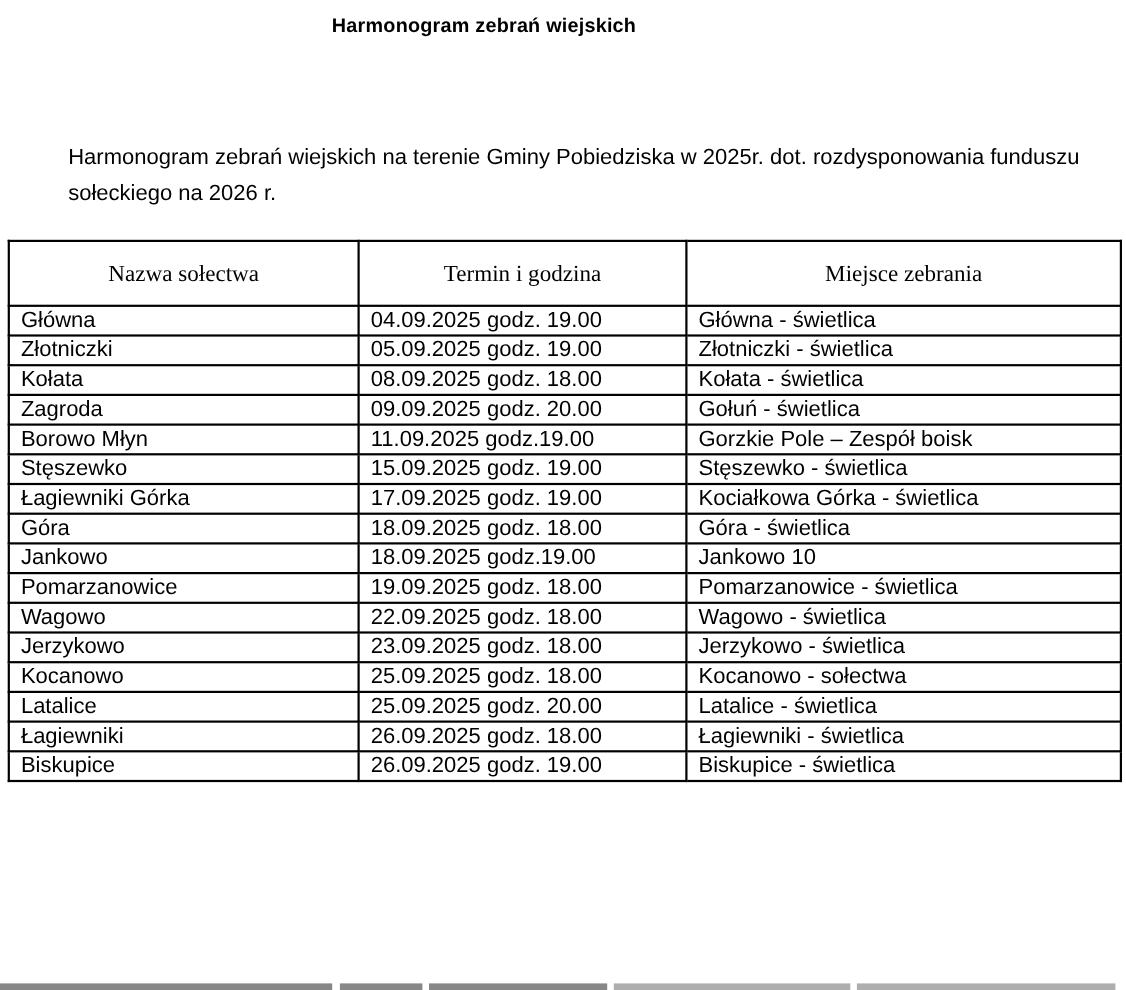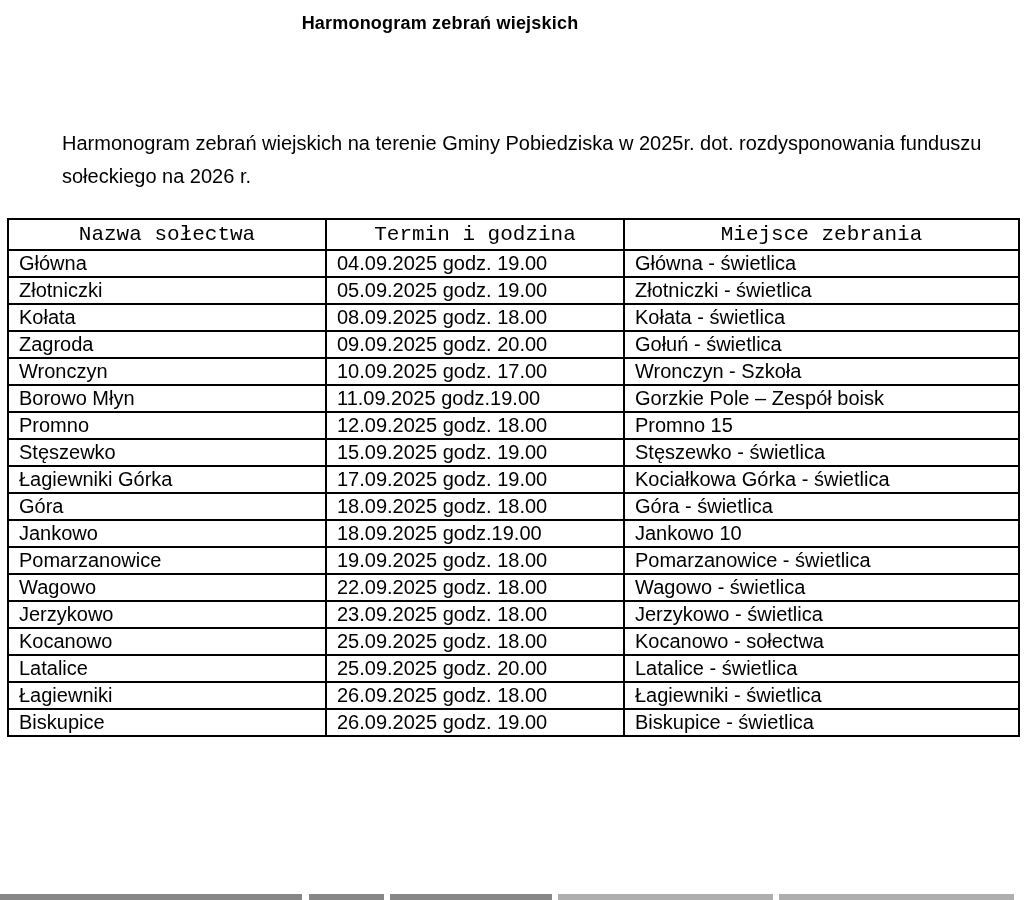--- a/index.html
+++ b/index.html
@@ -34,25 +34,25 @@
     width: 1011px;
     border-collapse: collapse;
     table-layout: fixed;
   }
   table.schedule th, table.schedule td {
     border: 2px solid #000000;
     overflow: hidden;
     white-space: nowrap;
   }
   table.schedule th {
-    font-family: Liberation Mono, monospace;
+    font-family: Liberation Serif, serif;
     font-weight: normal;
     font-size: 21px;
     height: 24px;
-    padding: 3px 4px;
+    padding: 16px 4px;
   }
   table.schedule td {
     font-size: 20px;
     text-align: left;
     height: 14px;
     padding: 1px 4px 1px 10px;
   }
   col.c1 { width: 318px; }
   col.c2 { width: 298px; }
   col.c3 { width: 395px; }
@@ -104,33 +104,23 @@
         <td>Kołata</td>
         <td>08.09.2025 godz. 18.00</td>
         <td>Kołata - świetlica</td>
       </tr>
       <tr>
         <td>Zagroda</td>
         <td>09.09.2025 godz. 20.00</td>
         <td>Gołuń - świetlica</td>
       </tr>
       <tr>
-        <td>Wronczyn</td>
-        <td>10.09.2025 godz. 17.00</td>
-        <td>Wronczyn - Szkoła</td>
-      </tr>
-      <tr>
         <td>Borowo Młyn</td>
         <td>11.09.2025 godz.19.00</td>
         <td>Gorzkie Pole – Zespół boisk</td>
-      </tr>
-      <tr>
-        <td>Promno</td>
-        <td>12.09.2025 godz. 18.00</td>
-        <td>Promno 15</td>
       </tr>
       <tr>
         <td>Stęszewko</td>
         <td>15.09.2025 godz. 19.00</td>
         <td>Stęszewko - świetlica</td>
       </tr>
       <tr>
         <td>Łagiewniki Górka</td>
         <td>17.09.2025 godz. 19.00</td>
         <td>Kociałkowa Górka - świetlica</td>

